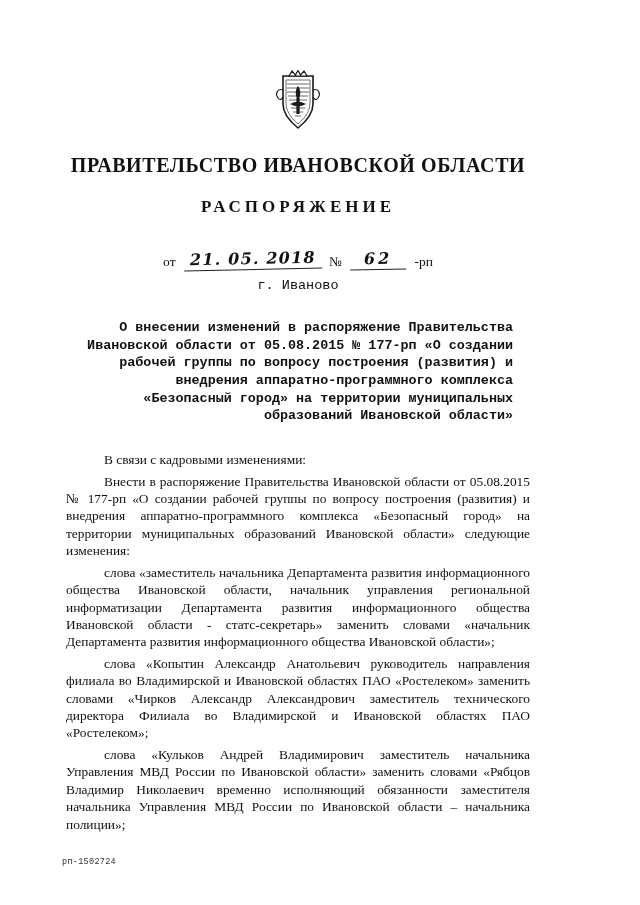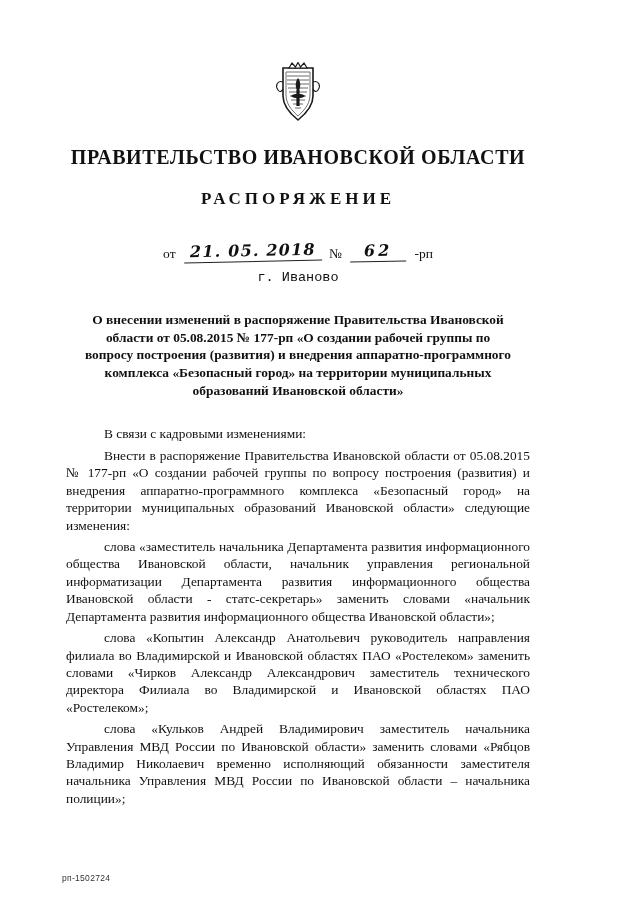--- a/index.html
+++ b/index.html
@@ -13,21 +13,21 @@
     font-family: "Liberation Serif", serif;
     color: #111;
     position: relative;
     overflow: hidden;
   }
   .page {
     position: relative;
     width: 596px;
     height: 905px;
     box-sizing: border-box;
-    padding: 0 62px;
+    padding: 8px 62px;
   }
 
   
   .emblem-wrap {
     display: flex;
     justify-content: center;
     padding-top: 62px;
     height: 66px;
   }
   .emblem {
@@ -87,47 +87,48 @@
     text-align: center;
     font-size: 13.5px;
     margin-top: 7px;
     font-family: Liberation Mono, monospace;
   }
 
   
   .doc-title {
     margin: 26px auto 0 auto;
     width: 430px;
-    text-align: center;
+    text-align: right;
     font-size: 13.4px;
     font-weight: bold;
     line-height: 1.32;
+    font-family: Liberation Mono, monospace;
   }
 
   
   .body {
     margin-top: 26px;
     font-size: 13.4px;
     line-height: 1.30;
     text-align: justify;
   }
   .body p {
     margin: 4px;
     text-indent: 38px;
     text-align: justify;
     text-justify: inter-word;
   }
 
   
   .footer {
     position: absolute;
     left: 62px;
-    bottom: 22px;
+    bottom: 38px;
     font-size: 8.5px;
-    font-family: Liberation Sans, sans-serif;
+    font-family: Liberation Mono, monospace;
     color: #333;
     letter-spacing: 0.3px;
   }
 </style>
 </head>
 <body>
 
 <div class="page">
 
   <div class="emblem-wrap">

